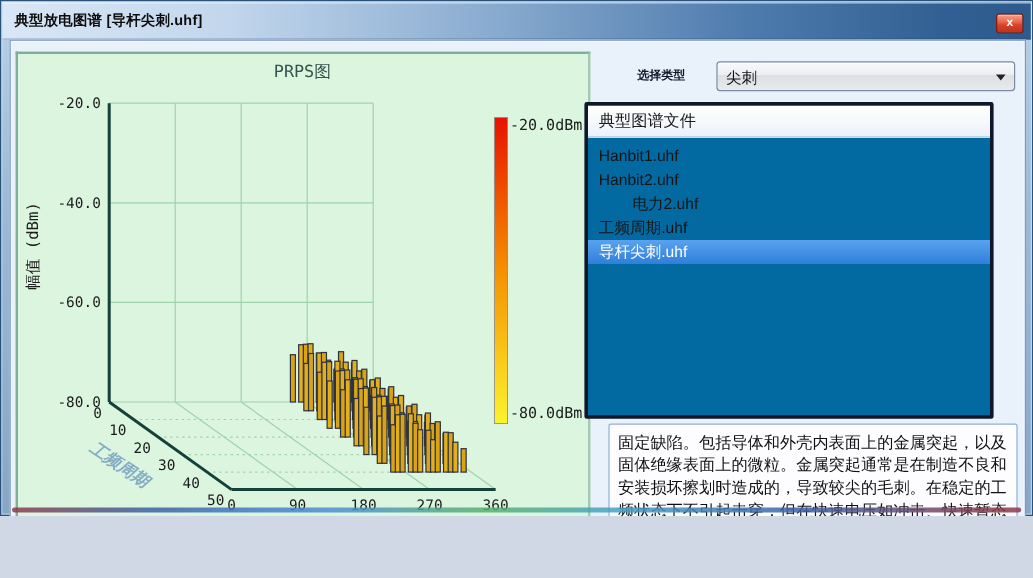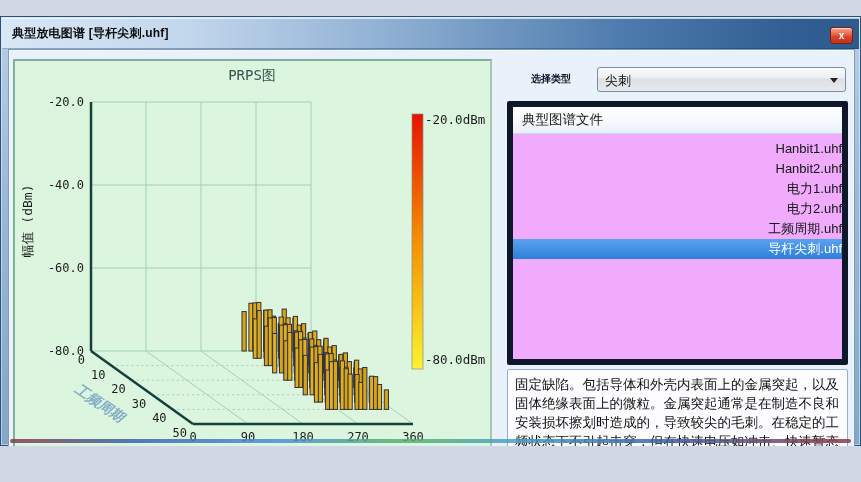--- a/index.html
+++ b/index.html
@@ -1,17 +1,17 @@
 <!DOCTYPE html>
 <html><head>
 <meta charset="utf-8">
 <style>
   html,body{margin:0;padding:0;background:#cfd8e4;}
   *{box-sizing:border-box;}
-  .stage{position:relative;width:861px;height:430px;font-family:"Liberation Sans",sans-serif;margin-top:16px;}
+  .stage{position:relative;width:861px;height:430px;font-family:"Liberation Sans",sans-serif;}
 
   
   .window{position:absolute;inset:0;background:linear-gradient(180deg,#b9d0e8 0%,#9db9d8 40%,#86a6c8 100%);
     border:1px solid #27527c;box-shadow:inset 0 0 0 1px rgba(255,255,255,.45);}
   .titlebar{position:absolute;left:1px;top:1px;right:1px;height:31px;
     background:linear-gradient(90deg,#d9e7f6 0%,#c2d6ec 22%,#8fb0d3 45%,#4f7cae 72%,#315f93 92%,#2e5b8e 100%);
     box-shadow:inset 0 1px 0 rgba(255,255,255,.65), inset 0 -1px 0 rgba(20,50,90,.35);}
   .title-text{position:absolute;left:10px;top:7px;font-size:12px;font-weight:bold;color:#0d0d0d;letter-spacing:.2px;}
   .close-btn{position:absolute;top:9px;right:6px;width:23px;height:17px;border:1px solid #7c1e10;border-radius:3px;
     background:linear-gradient(180deg,#f6a38b 0%,#ea6a4e 40%,#d8402a 60%,#c23318 100%);
@@ -32,26 +32,26 @@
   
   .type-row{position:absolute;left:498px;top:17px;width:341px;height:26px;}
   .type-label{position:absolute;left:24px;top:5px;font-size:10px;font-weight:bold;color:#0f172a;}
   .combo{position:absolute;left:90px;top:0;width:249px;height:25px;border:1px solid #7b8aa5;border-radius:3px;
     background:linear-gradient(180deg,#f8f9fa 0%,#eceef0 45%,#dcdfe3 46%,#e8eaed 100%);cursor:pointer;
     box-shadow:inset 0 1px 0 #fff;font-family:Liberation Mono, monospace;}
   .combo-value{position:absolute;left:7px;top:4px;font-size:13px;color:#111;}
   .combo-arrow{position:absolute;right:7px;top:10px;width:0;height:0;border-left:4px solid transparent;
     border-right:4px solid transparent;border-top:5px solid #222;}
 
-  .listbox{position:absolute;left:498px;top:51px;width:341px;height:264px;background:#f0abfc;
-    border:6px solid #0f172a;border-radius:2px;overflow:hidden;}
+  .listbox{position:absolute;left:478px;top:51px;width:341px;height:264px;background:#0369a1;
+    border:3px solid #0f172a;border-radius:2px;overflow:hidden;}
   .list-header{height:27px;line-height:26px;padding-left:9px;font-size:13.5px;color:#1a1a1a;
     background:linear-gradient(180deg,#ffffff 0%,#f4f8fc 60%,#e9f0f9 100%);border-bottom:1px solid #c9d7e8;}
   .list-items{padding-top:5px;}
-  .list-item{height:20px;line-height:20px;padding-left:9px;font-size:13px;color:#151515;cursor:pointer;white-space:nowrap;text-align:right;}
+  .list-item{height:20px;line-height:20px;padding-left:9px;font-size:13px;color:#151515;cursor:pointer;white-space:nowrap;}
   .list-item.indent{padding-left:37px;}
   .list-item.selected{background:linear-gradient(180deg,#5aa2ef,#2f7fd9);color:#fff;}
 
   .desc-box{position:absolute;left:498px;top:319px;width:341px;height:112px;background:#fdfdff;
     border:1px solid #8fb0d6;border-radius:2px;padding:5px 7px;font-size:13.5px;line-height:19px;color:#101010;}
 </style>
 </head>
 <body>
 
 <div class="stage">
@@ -242,21 +242,20 @@
           <span class="combo-value">尖刺</span>
           <span class="combo-arrow"></span>
         </div>
       </div>
 
       <div class="listbox">
         <div class="list-header">典型图谱文件</div>
         <div class="list-items" id="file-items">
             <div class="list-item">Hanbit1.uhf</div>
             <div class="list-item">Hanbit2.uhf</div>
-            <div class="list-item indent">电力1.uhf</div>
             <div class="list-item indent">电力2.uhf</div>
             <div class="list-item">工频周期.uhf</div>
             <div class="list-item selected">导杆尖刺.uhf</div>
           </div>
       </div>
 
       <div class="desc-box">固定缺陷。包括导体和外壳内表面上的金属突起，以及固体绝缘表面上的微粒。金属突起通常是在制造不良和安装损坏擦划时造成的，导致较尖的毛刺。在稳定的工频状态下不引起击穿，但在快速电压如冲击、快速暂态过电压条件下很危险。</div>
 
     </div>
     <div class="bottom-streak"></div>

